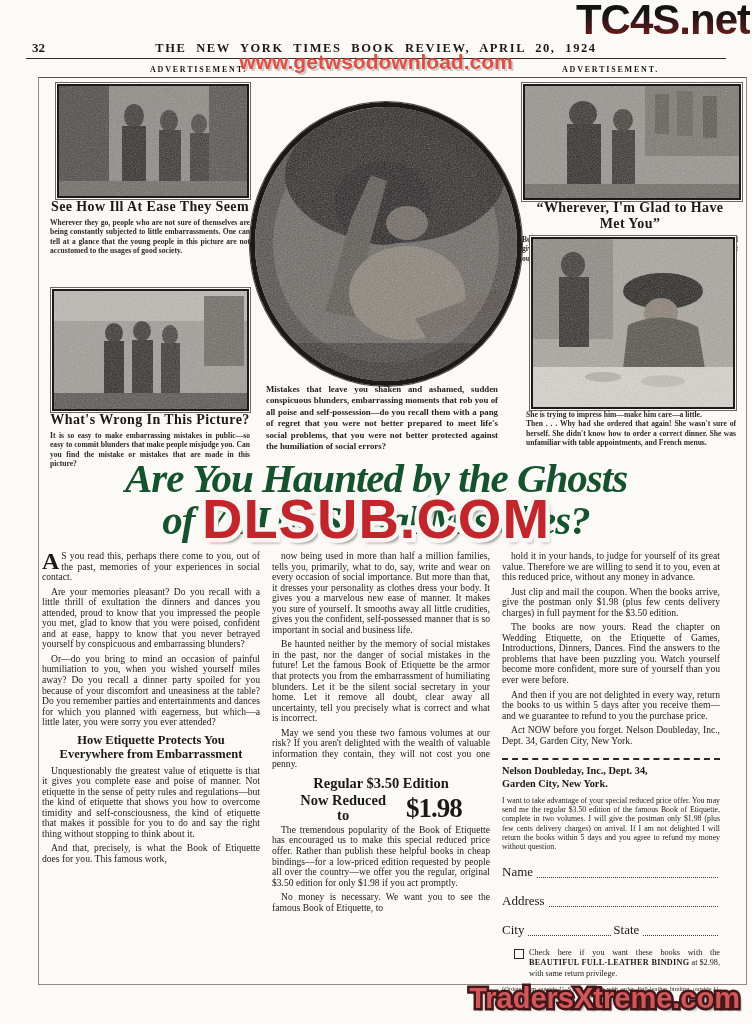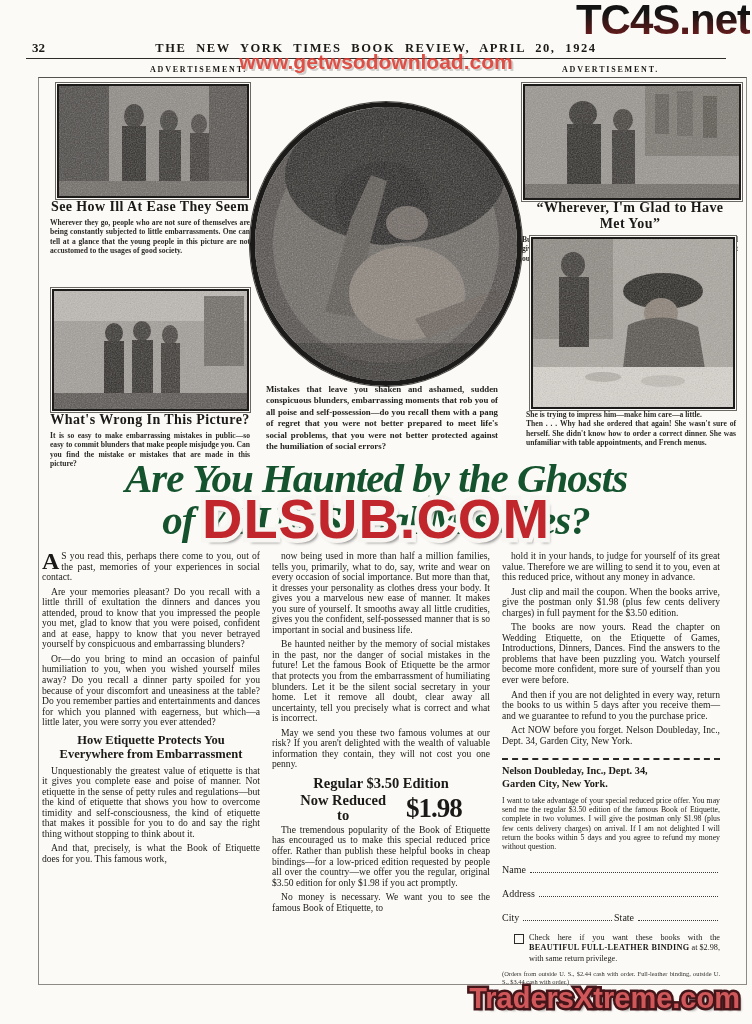--- a/index.html
+++ b/index.html
@@ -97,21 +97,21 @@
   .price-block{text-align:center;margin:5px 0 0 0;}
   .price-l1{font-weight:bold;font-size:14.5px;}
   .price-row{display:flex;justify-content:center;align-items:flex-start;gap:20px;margin:1px 0;}
   .price-left{font-weight:bold;font-size:14.5px;line-height:1.05;text-align:center;}
   .price-amt{font-weight:bold;font-size:27px;letter-spacing:-1px;}
   .price-l3{font-weight:bold;font-size:14.5px;margin-top:1px;}
   
   .coupon{border-top:2.5px dashed #2c2a27;margin-top:12px;padding-top:5px;}
   .coupon-head{font-weight:bold;font-size:10.3px;line-height:1.25;}
   .coupon-body{font-size:7.8px;line-height:1.18;text-align:justify;margin:5px 0 2px 0;}
-  .form-line{display:flex;align-items:flex-end;margin-top:13px;font-size:10px;}
+  .form-line{display:flex;align-items:flex-end;margin-top:13px;font-size:13px;}
   .leader{flex:1;border-bottom:1.5px dotted #3c3a37;margin:0 2px 2px 4px;height:8px;}
   .leader.short{flex:.9;}
   .cb-row{display:flex;margin-top:10px;font-size:8.2px;line-height:1.25;}
   .cb-box{width:8px;height:8px;border:1.2px solid #2c2a27;margin:1px 5px 0 12px;flex:none;}
   .cb-text{text-align:justify;}
   .cb-bold{font-weight:bold;letter-spacing:.3px;}
   .fine-print{font-size:6.4px;line-height:1.2;color:#33312e;margin-top:6px;text-align:justify;}
 </style>
 </head>
 <body>

